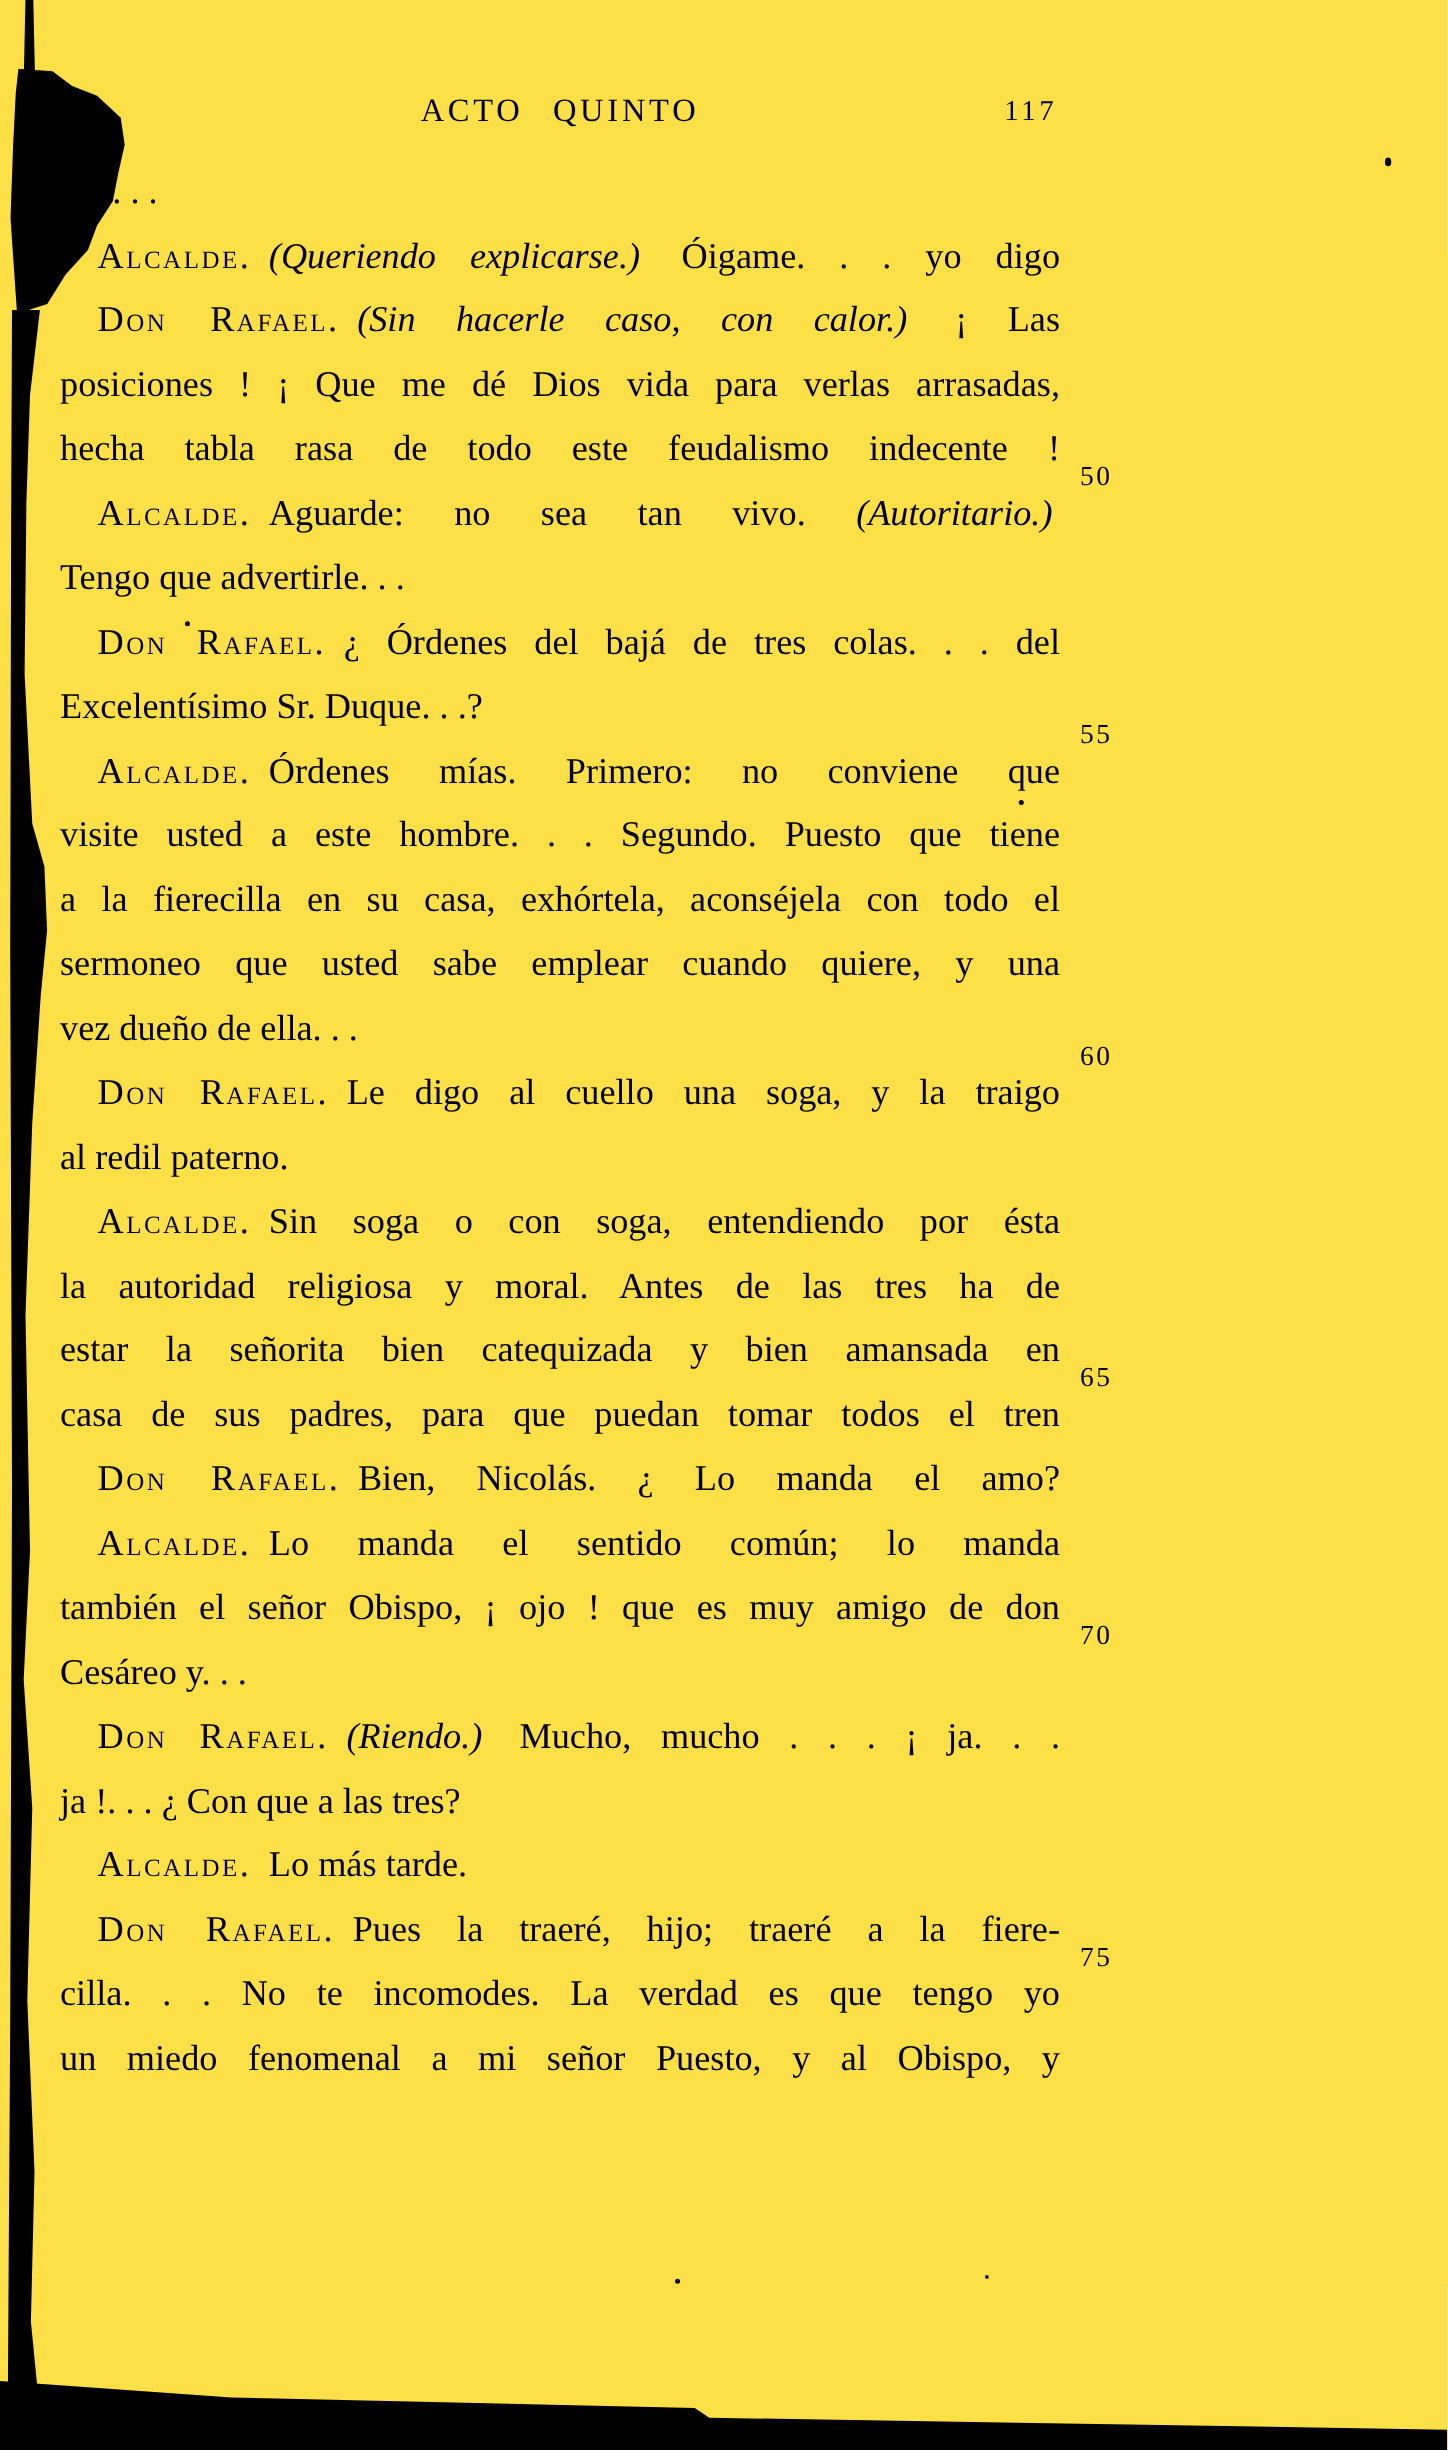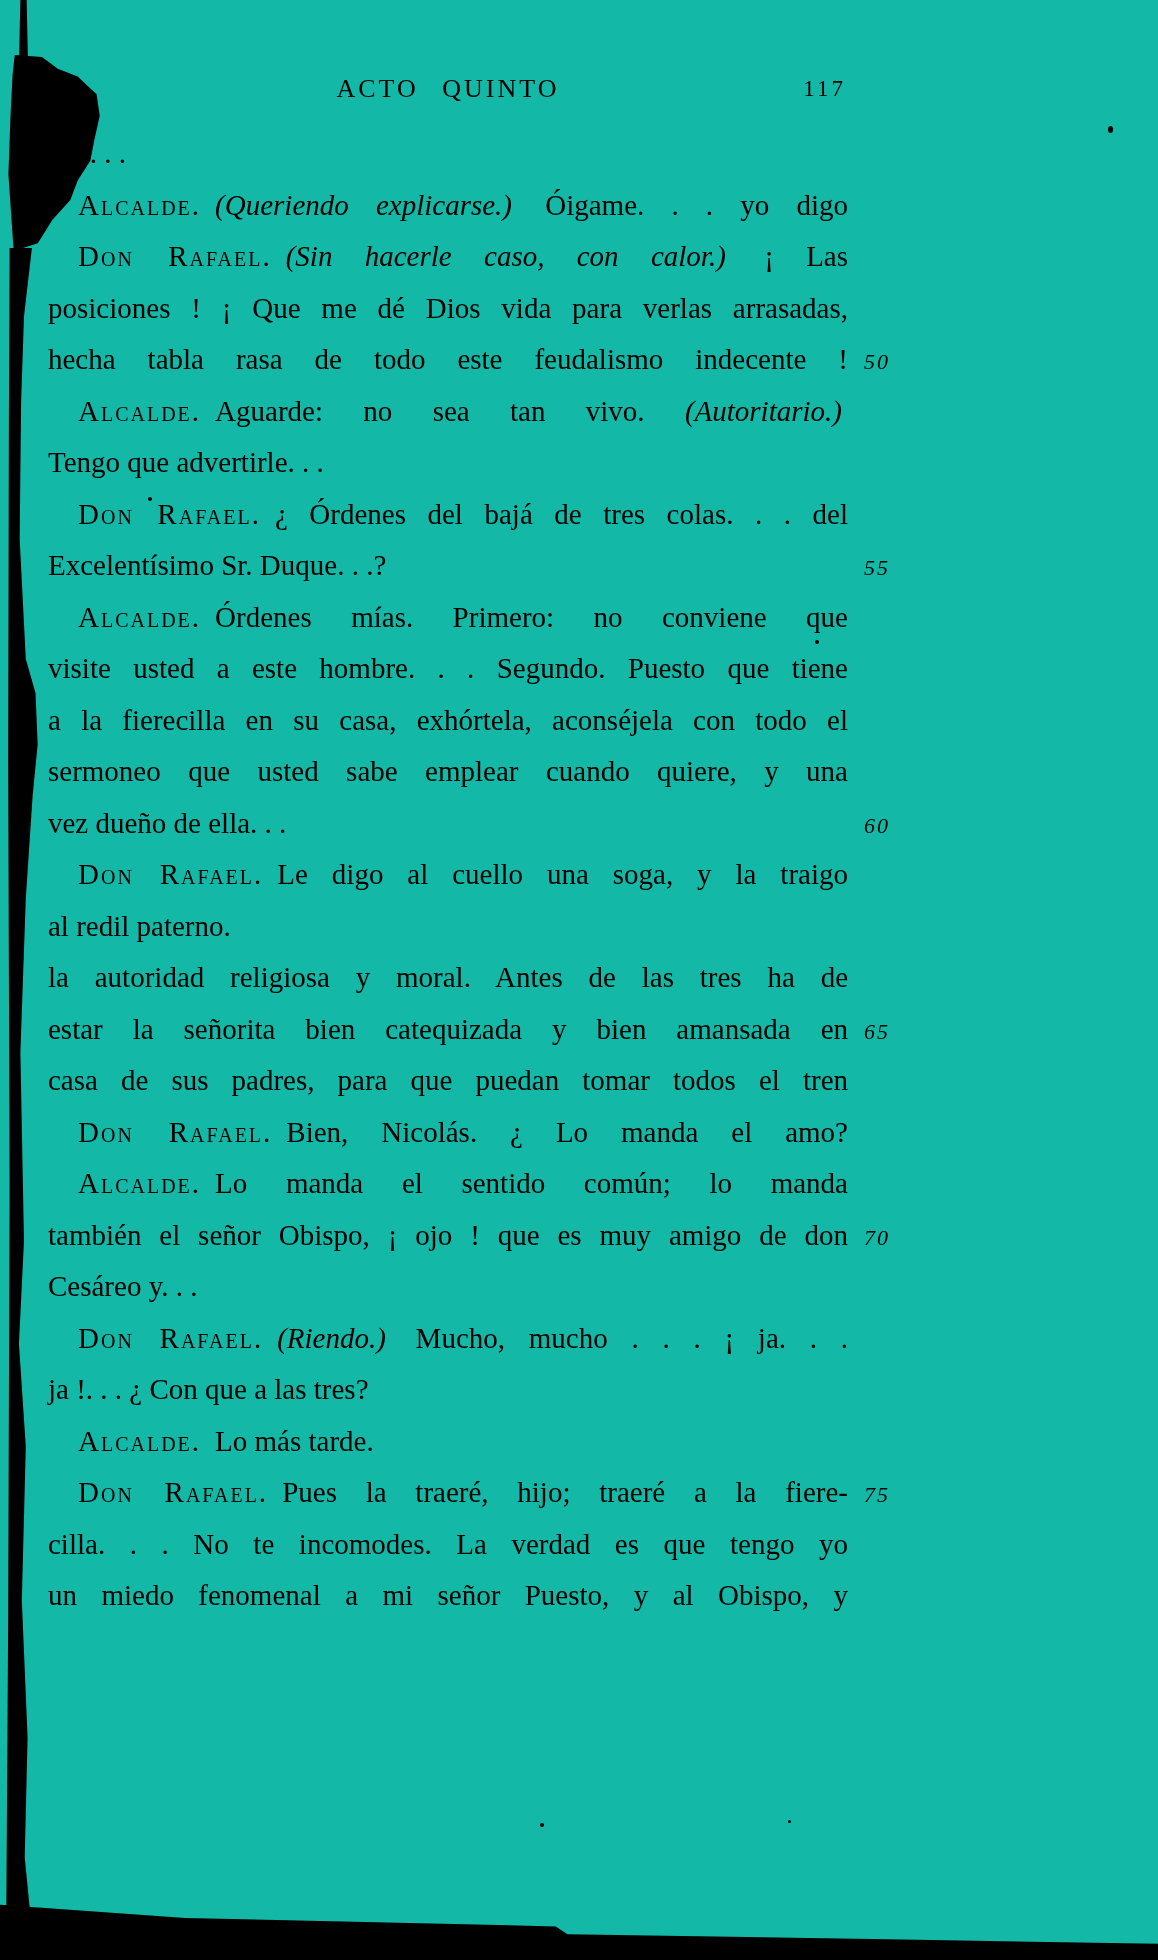--- a/index.html
+++ b/index.html
@@ -1,21 +1,21 @@
 <!DOCTYPE html>
 <html><head>
 <meta charset="utf-8">
 <style>
   html,body{margin:0;padding:0;}
   body{
     width:1158px;height:1960px;position:relative;background:#ffffff;
     font-family:"Liberation Serif","DejaVu Serif",serif;color:#000000;
     overflow:hidden;
   }
-  .page{position:absolute;inset:0;background:#14b8a6;overflow:hidden;}
+  .page{position:absolute;inset:0;background:#fde047;overflow:hidden;}
 
   
   .running-head{position:absolute;top:74px;left:48px;width:800px;height:42px;}
   .running-title{
     display:block;text-align:center;font-size:26px;letter-spacing:3px;word-spacing:14px;
     font-weight:normal;
   }
   .page-number{
     position:absolute;right:2px;top:2px;font-size:23px;letter-spacing:3px;
   }
@@ -25,22 +25,22 @@
     position:absolute;top:128px;left:48px;width:800px;
     font-size:29px;line-height:51.5px;
   }
   .line{position:relative;height:51.5px;white-space:normal;}
   .line.indent{text-indent:30px;}
   .line.justify{text-align:justify;text-align-last:justify;}
   .seg-sc{font-variant:small-caps;letter-spacing:2px;margin-right:14px;}
   .seg-i{font-style:italic;margin-right:6px;}
   .seg-n{}
   .line-num{
-    position:absolute;left:calc(100% + 16px);top:2px;
-    font-size:22px;letter-spacing:2px;text-indent:0;font-style:italic;
+    position:absolute;left:calc(100% + 16px);top:21px;
+    font-size:22px;letter-spacing:2px;text-indent:0;
   }
 
   
   .artifact{position:absolute;background:#000;}
   .a-topline{left:19px;top:0;width:9px;height:62px;
     clip-path:polygon(15% 0,85% 0,100% 100%,0 100%);}
   .a-blob{left:0;top:55px;width:105px;height:196px;
     clip-path:polygon(14% 0,40% 1%,55% 7%,74% 11%,92% 20%,95% 31%,90% 43%,86% 54%,74% 64%,67% 74%,50% 84%,36% 96%,13% 100%,8% 61%,10% 31%,12% 10%);}
   .a-band{left:6px;top:248px;width:36px;height:1712px;
     clip-path:polygon(
@@ -84,20 +84,21 @@
       <div class="line"><span class="seg-n">Tengo que advertirle. . .</span></div>
       <div class="line indent justify"><span class="seg-sc">Don Rafael.</span><span class="seg-n">¿ Órdenes del bajá de tres colas. . . del</span></div>
       <div class="line"><span class="seg-n">Excelentísimo Sr. Duque. . .?</span><span class="line-num">55</span></div>
       <div class="line indent justify"><span class="seg-sc">Alcalde.</span><span class="seg-n">Órdenes mías. Primero: no conviene que</span></div>
       <div class="line justify"><span class="seg-n">visite usted a este hombre. . . Segundo. Puesto que tiene</span></div>
       <div class="line justify"><span class="seg-n">a la fierecilla en su casa, exhórtela, aconséjela con todo el</span></div>
       <div class="line justify"><span class="seg-n">sermoneo que usted sabe emplear cuando quiere, y una</span></div>
       <div class="line"><span class="seg-n">vez dueño de ella. . .</span><span class="line-num">60</span></div>
       <div class="line indent justify"><span class="seg-sc">Don Rafael.</span><span class="seg-n">Le digo al cuello una soga, y la traigo</span></div>
       <div class="line"><span class="seg-n">al redil paterno.</span></div>
+      <div class="line indent justify"><span class="seg-sc">Alcalde.</span><span class="seg-n">Sin soga o con soga, entendiendo por ésta</span></div>
       <div class="line justify"><span class="seg-n">la autoridad religiosa y moral. Antes de las tres ha de</span></div>
       <div class="line justify"><span class="seg-n">estar la señorita bien catequizada y bien amansada en</span><span class="line-num">65</span></div>
       <div class="line justify"><span class="seg-n">casa de sus padres, para que puedan tomar todos el tren</span></div>
       <div class="line indent justify"><span class="seg-sc">Don Rafael.</span><span class="seg-n">Bien, Nicolás. ¿ Lo manda el amo?</span></div>
       <div class="line indent justify"><span class="seg-sc">Alcalde.</span><span class="seg-n">Lo manda el sentido común; lo manda</span></div>
       <div class="line justify"><span class="seg-n">también el señor Obispo, ¡ ojo ! que es muy amigo de don</span><span class="line-num">70</span></div>
       <div class="line"><span class="seg-n">Cesáreo y. . .</span></div>
       <div class="line indent justify"><span class="seg-sc">Don Rafael.</span><span class="seg-i">(Riendo.)</span><span class="seg-n"> Mucho, mucho . . . ¡ ja. . .</span></div>
       <div class="line"><span class="seg-n">ja !. . . ¿ Con que a las tres?</span></div>
       <div class="line indent"><span class="seg-sc">Alcalde.</span><span class="seg-n">Lo más tarde.</span></div>

